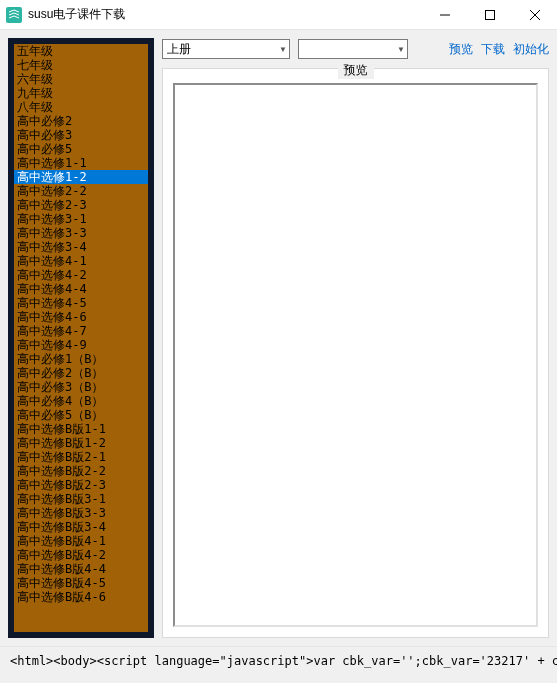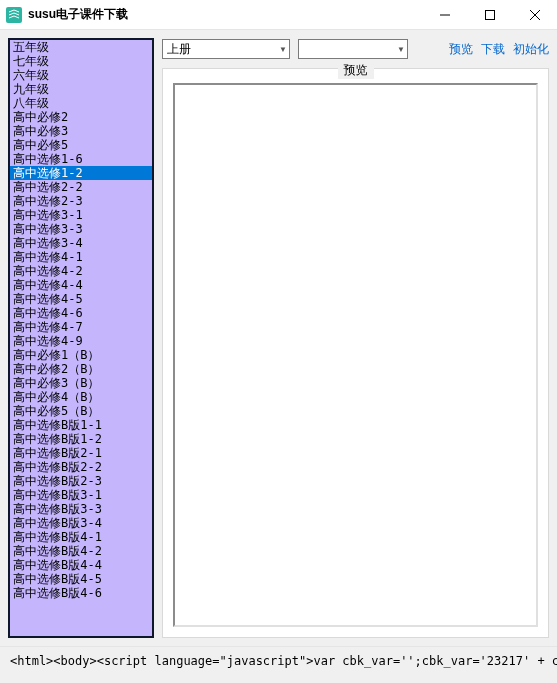--- a/index.html
+++ b/index.html
@@ -18,37 +18,37 @@
     display: flex;
     align-items: center;
     padding: 0 0 0 6px;
     border-bottom: 1px solid #e5e5e5;
   }
   .titlebar .appicon {
     width: 16px; height: 16px;
     margin-right: 6px;
     display: inline-flex;
   }
-  .titlebar .title { flex: 1; color: #000; font-weight: bold; }
+  .titlebar .title { flex: 1; color: #000; }
   .titlebar .winbtn {
     width: 45px; height: 30px;
     display: flex; align-items: center; justify-content: center;
     color: #000;
   }
   .content {
     display: flex;
     padding: 8px;
     gap: 8px;
     height: 616px;
     background: #f0f0f0;
   }
   .leftlist {
     width: 146px;
-    background: #c4b5fd;
-    border: 2px solid #0f172a;
+    background: #a16207;
+    border: 6px solid #0f172a;
     overflow-y: auto;
     overflow-x: hidden;
     line-height: 14px;
   }
   .leftlist .item {
     padding: 0 3px;
     white-space: nowrap;
     cursor: default;
     font-family: "SimSun", monospace;
     height: 14px;
@@ -162,21 +162,21 @@
 <div class="content">
   <div class="leftlist" id="leftlist">
       <div class="item">五年级</div>
       <div class="item">七年级</div>
       <div class="item">六年级</div>
       <div class="item">九年级</div>
       <div class="item">八年级</div>
       <div class="item">高中必修2</div>
       <div class="item">高中必修3</div>
       <div class="item">高中必修5</div>
-      <div class="item">高中选修1-6</div>
+      <div class="item">高中选修1-1</div>
       <div class="item selected">高中选修1-2</div>
       <div class="item">高中选修2-2</div>
       <div class="item">高中选修2-3</div>
       <div class="item">高中选修3-1</div>
       <div class="item">高中选修3-3</div>
       <div class="item">高中选修3-4</div>
       <div class="item">高中选修4-1</div>
       <div class="item">高中选修4-2</div>
       <div class="item">高中选修4-4</div>
       <div class="item">高中选修4-5</div>

